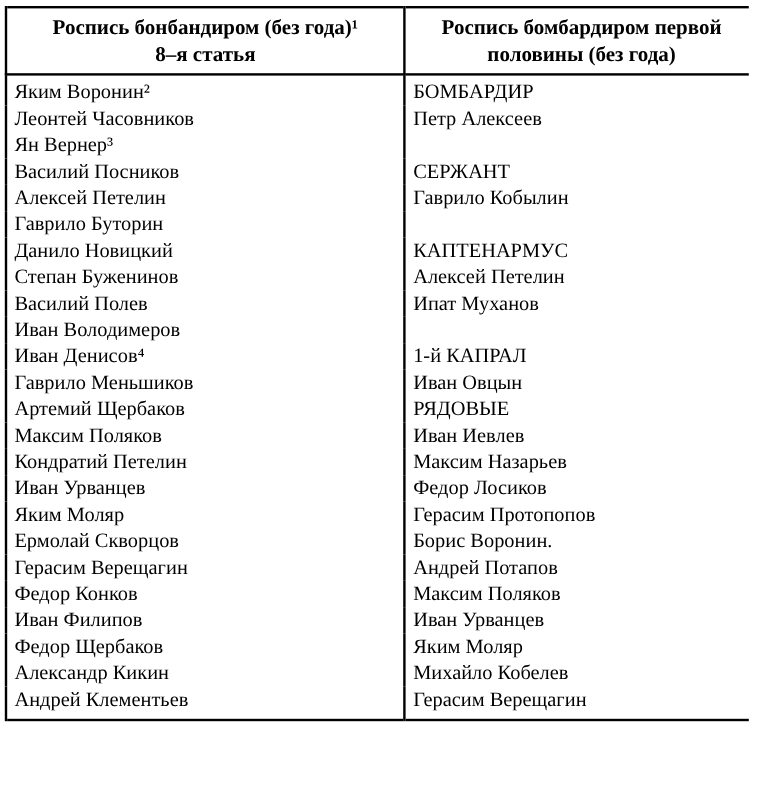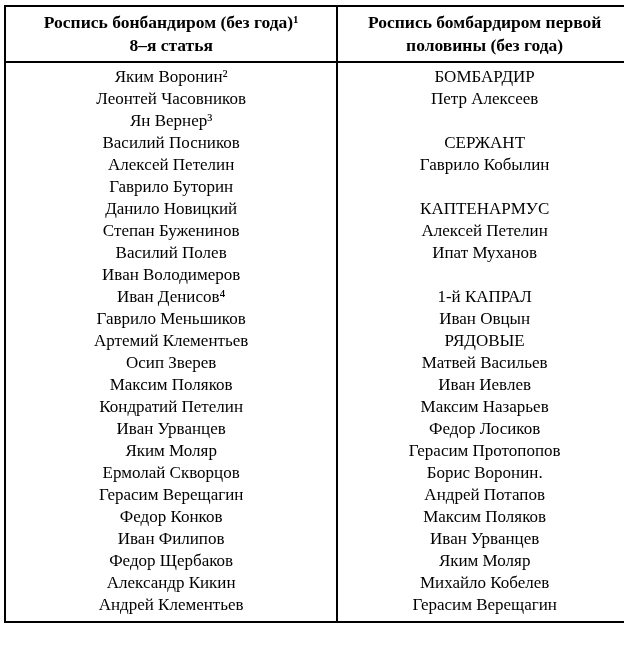--- a/index.html
+++ b/index.html
@@ -40,21 +40,20 @@
     height: 46px;
     box-sizing: content-box;
   }
   td {
     border-left: 2px solid #000000;
     border-right: 2px solid #000000;
     border-top: none;
     border-bottom: none;
     font-size: 17px;
     line-height: 22px;
-    text-align: center;
     vertical-align: middle;
     padding: 0 6px;
     white-space: nowrap;
     overflow: hidden;
   }
   tbody tr:first-child td { padding-top: 3px; }
   tbody tr:last-child td  { padding-bottom: 5px; }
   .hdr-line { display: block; }
 </style>
 </head>
@@ -120,26 +119,22 @@
         </tr>
         <tr>
           <td>Иван Денисов⁴</td>
           <td>1-й КАПРАЛ</td>
         </tr>
         <tr>
           <td>Гаврило Меньшиков</td>
           <td>Иван Овцын</td>
         </tr>
         <tr>
-          <td>Артемий Клементьев</td>
+          <td>Артемий Щербаков</td>
           <td>РЯДОВЫЕ</td>
-        </tr>
-        <tr>
-          <td>Осип Зверев</td>
-          <td>Матвей Васильев</td>
         </tr>
         <tr>
           <td>Максим Поляков</td>
           <td>Иван Иевлев</td>
         </tr>
         <tr>
           <td>Кондратий Петелин</td>
           <td>Максим Назарьев</td>
         </tr>
         <tr>

